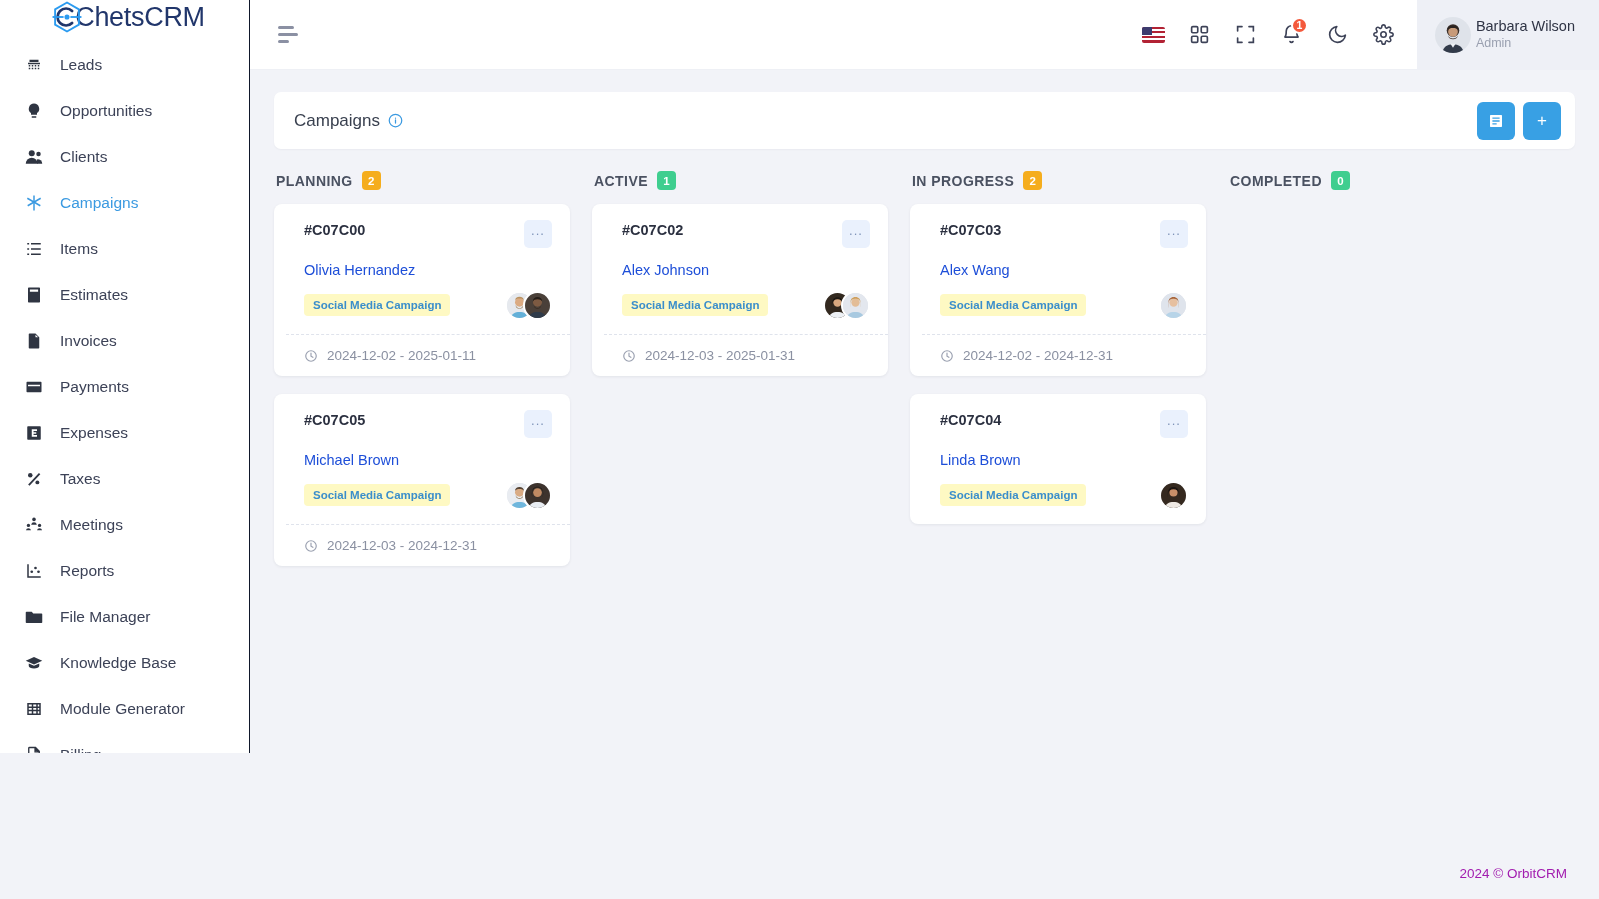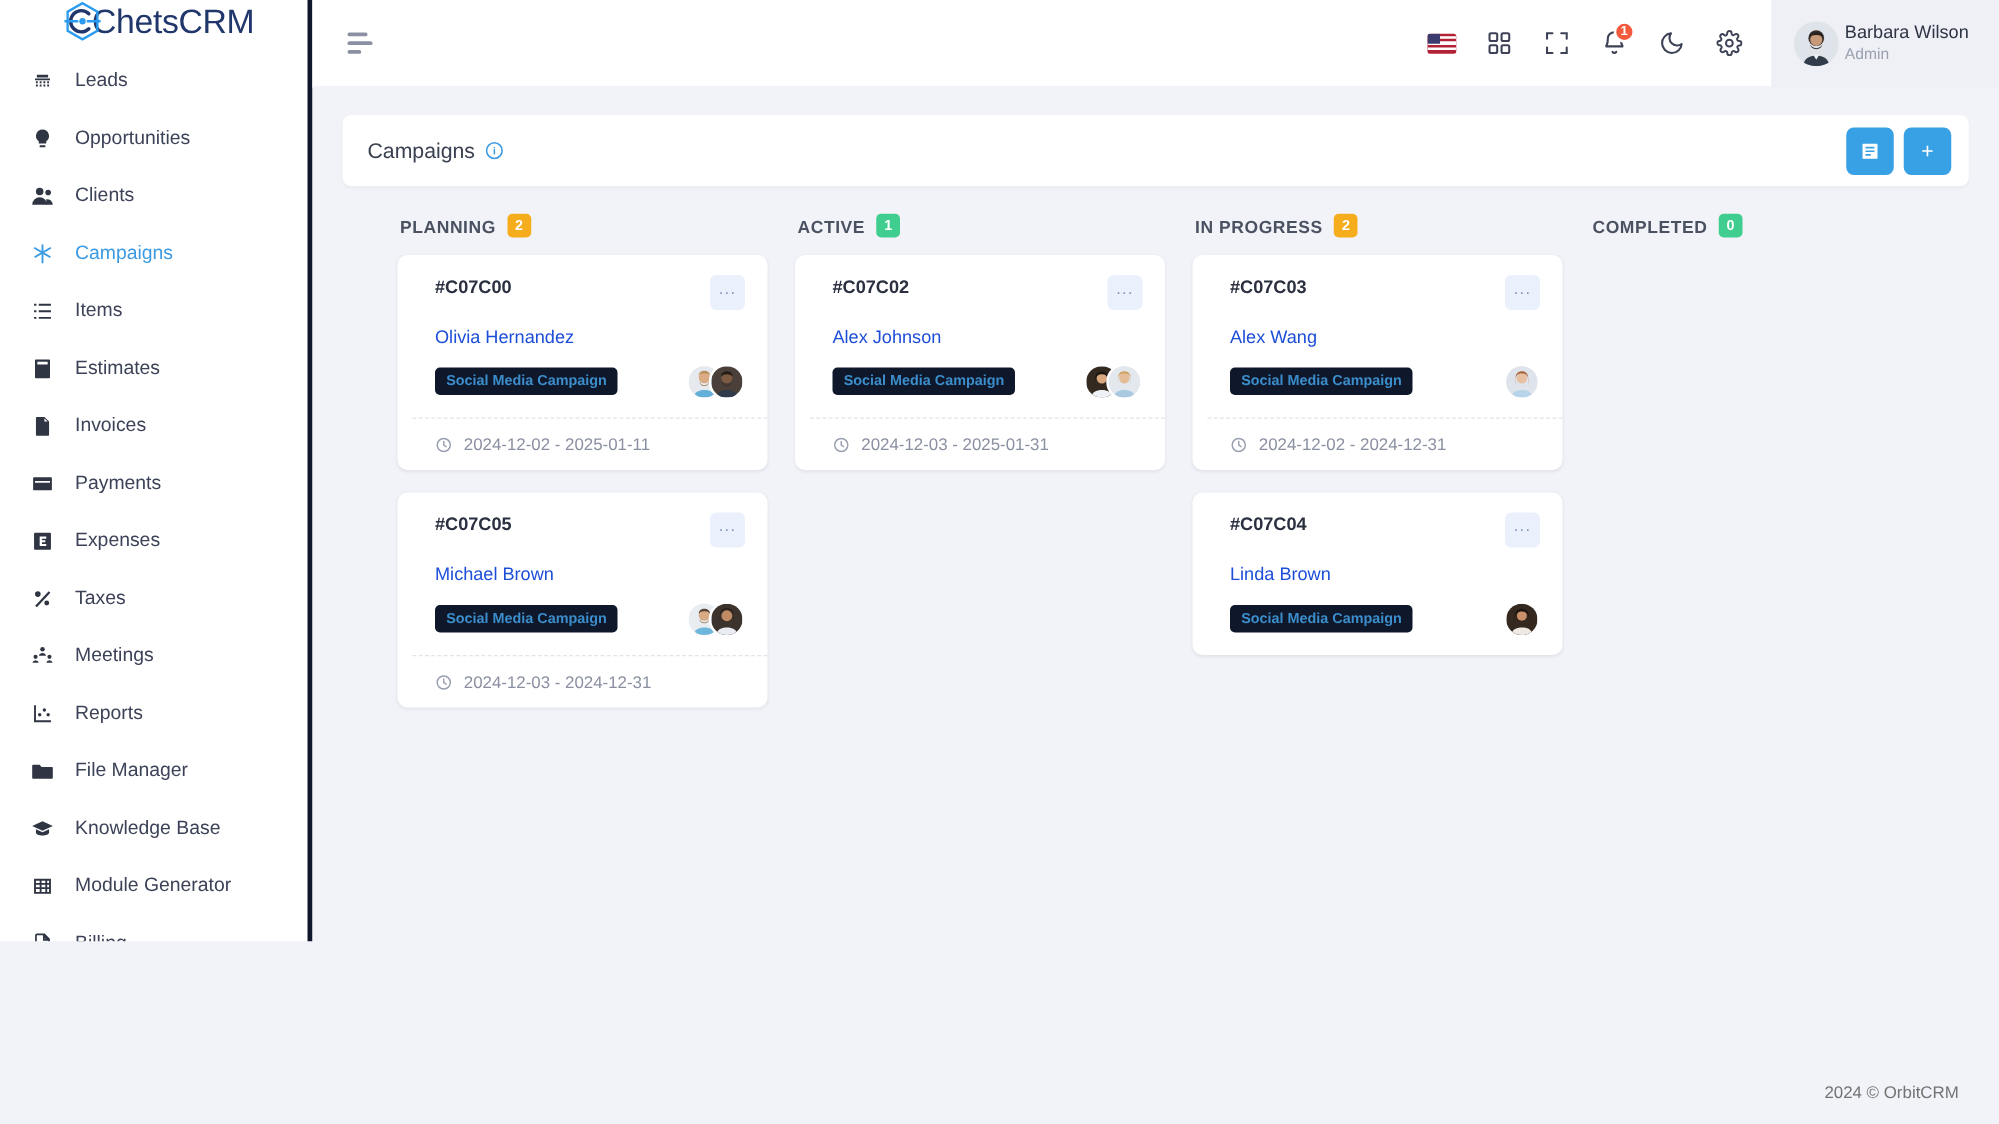--- a/index.html
+++ b/index.html
@@ -8,21 +8,21 @@
     font-family: "Liberation Sans", sans-serif;
     background: #f2f3f8;
     overflow: hidden;
   }
   .app { display: flex; width: 1599px; height: 899px; }
 
   
   .sidebar {
     width: 250px; min-width: 250px; height: 753px;
     background: #ffffff;
-    border-right: 4px solid #0f172a;
+    border-right: 1px solid #0f172a;
     display: flex; flex-direction: column;
     overflow: hidden;
   }
   .logo-wrap {
     height: 70px; display: flex; align-items: center; justify-content: center;
     padding-left: 6px;
   }
   .logo-mark { width: 34px; height: 34px; margin-right: -9px; position: relative; z-index: 2; }
   .logo-text {
     font-size: 27px; font-weight: 500; color: #21366b; letter-spacing: -0.3px;
@@ -91,21 +91,21 @@
   .info-ic { width: 15px; height: 15px; color: #3b9ae1; display: inline-flex; }
   .head-actions { display: flex; gap: 8px; }
   .sq-btn {
     width: 38px; height: 38px; border-radius: 6px; background: #38a0e4;
     border: none; color: #fff; display: flex; align-items: center; justify-content: center;
     cursor: pointer; font-size: 17px;
   }
   .sq-btn svg { width: 16px; height: 16px; fill: #fff; }
 
   
-  .board { display: flex; gap: 22px; margin-top: 22px; margin-left: 44px; }
+  .board { display: flex; gap: 22px; margin-top: 22px; }
   .col { width: 296px; }
   .col-head { display: flex; align-items: center; gap: 9px; margin-bottom: 14px; padding-left: 2px; }
   .col-title { font-size: 14px; font-weight: 600; letter-spacing: .45px; color: #4a5161; }
   .count {
     min-width: 19px; height: 19px; padding: 0 5px; border-radius: 4px;
     color: #fff; font-size: 11.5px; font-weight: 700;
     display: inline-flex; align-items: center; justify-content: center;
   }
   .card {
     background: #fff; border-radius: 8px; margin-bottom: 18px;
@@ -117,39 +117,39 @@
   .card-code { font-size: 14.5px; font-weight: 700; color: #2b3040; }
   .dots-btn {
     width: 28px; height: 28px; border-radius: 5px; background: #eaf1fd;
     display: flex; align-items: center; justify-content: center;
     color: #7e93b8; font-size: 13px; letter-spacing: 1px; cursor: pointer;
     margin-top: -2px; line-height: 0; padding-bottom: 6px;
   }
   .card-person { margin-top: 14px; font-size: 14.5px; color: #1d4ed8; cursor: pointer; }
   .card-meta { display: flex; align-items: center; justify-content: space-between; margin-top: 12px; min-height: 30px; }
   .tag {
-    background: #0f172a; color: #3b8ecb; font-size: 11.5px; font-weight: 700;
+    background: #fef9c3; color: #3b8ecb; font-size: 11.5px; font-weight: 700;
     padding: 5px 9px; border-radius: 4px; white-space: nowrap;
   }
   .avstack { display: flex; }
   .avstack .av {
     width: 29px; height: 29px; border-radius: 50%; overflow: hidden;
     border: 2px solid #fff; background: #dfe3ea;
   }
   .avstack .av + .av { margin-left: -11px; }
   .card-foot {
     border-top: 1px dashed #dfe3ec; padding: 13px 18px;
     display: flex; align-items: center; gap: 9px;
     font-size: 13.5px; color: #8a90a1;
   }
   .card-foot svg { width: 14px; height: 14px; stroke: #9aa0b0; fill: none; }
 
   .footer {
     height: 52px; display: flex; align-items: center; justify-content: flex-end;
-    padding-right: 32px; font-size: 13.5px; color: #737373;
+    padding-right: 32px; font-size: 13.5px; color: #a21caf;
     background: #f2f3f8;
   }
 </style>
 </head>
 <body>
 
 <div class="app">
 
   <aside class="sidebar">
     <div class="logo-wrap">

